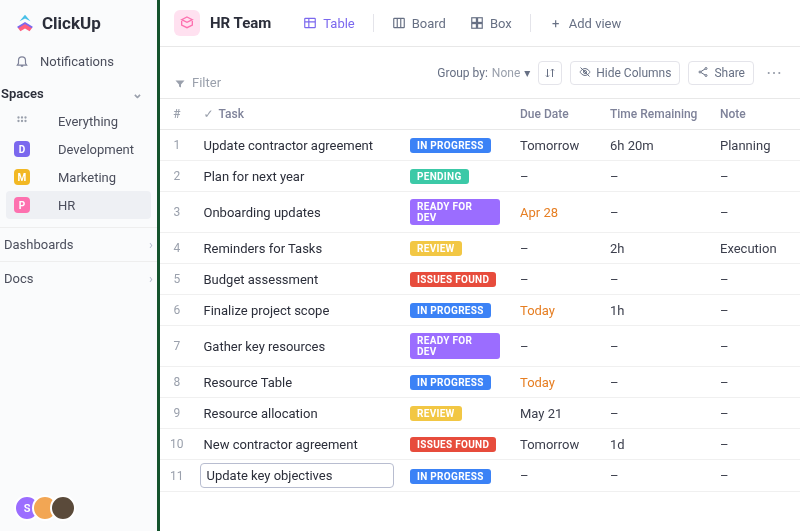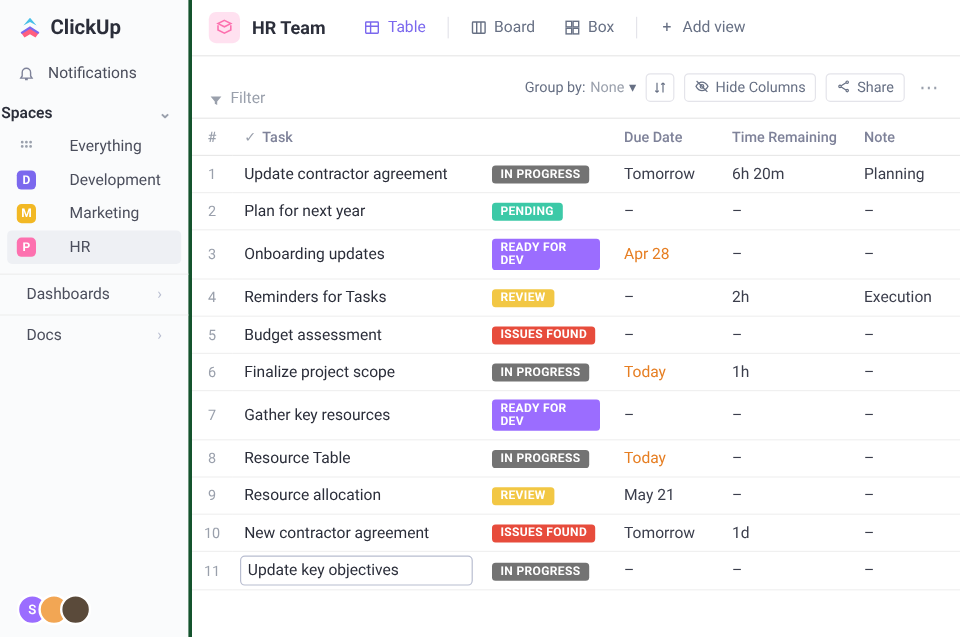--- a/index.html
+++ b/index.html
@@ -11,21 +11,21 @@
 .nav-item .icon { width: 16px; height: 16px; display: flex; align-items: center; justify-content: center; color: #7e8299; }
 .section-header { display: flex; align-items: center; justify-content: space-between; padding: 10px 14px 6px 1px; font-size: 13px; font-weight: 600; color: #2b2e3a; cursor: pointer; }
 .section-header .chev { color: #9aa0ac; }
 .space-item { display: flex; align-items: center; gap: 28px; padding: 6px 14px; font-size: 13px; color: #4b4e5c; cursor: pointer; }
 .space-item.selected { background: #eef0f4; border-radius: 4px; margin: 0 6px; padding: 6px 8px; }
 .space-badge { width: 16px; height: 16px; border-radius: 4px; display: flex; align-items: center; justify-content: center; font-size: 10px; font-weight: 700; color: #fff; }
 .space-badge.dev { background: #7b68ee; }
 .space-badge.mkt { background: #f2b824; }
 .space-badge.hr { background: #fd71af; }
 .space-icon-grid { width:16px; height:16px; display:flex; align-items:center; justify-content:center; color:#9aa0ac; }
-.footer-item { display: flex; align-items: center; justify-content: space-between; padding: 9px 22px; font-size: 13px; color: #4b4e5c; cursor: pointer; border-top: 1px solid #eee; }
+.footer-item { display: flex; align-items: center; justify-content: space-between; padding: 9px 4px; font-size: 13px; color: #4b4e5c; cursor: pointer; border-top: 1px solid #eee; }
 .avatar-stack { display:flex; padding: 10px 14px; margin-top:auto; }
 .avatar { width:26px; height:26px; border-radius:50%; border:2px solid #fff; margin-left:-8px; display:flex; align-items:center; justify-content:center; font-size:11px; font-weight:600; color:#fff; }
 .avatar:first-child { margin-left: 0; }
 .main { flex: 1; display: flex; flex-direction: column; overflow: hidden; }
 .topbar { display: flex; align-items: center; gap: 4px; padding: 10px 14px; border-bottom: 1px solid #e8e8e8; }
 .team-badge { width: 26px; height: 26px; border-radius: 6px; background: #ffe1f0; display:flex; align-items:center; justify-content:center; }
 .team-name { font-weight: 700; font-size: 15px; color: #2b2e3a; margin-right: 18px; margin-left:6px; }
 .view-tab { display: flex; align-items: center; gap: 6px; padding: 5px 10px; font-size: 13px; color: #677084; cursor: pointer; border-radius: 4px; }
 .view-tab.active { color: #7b68ee; }
 .view-tab .vicon { width:14px; height:14px; display:flex; align-items:center; justify-content:center; }
@@ -35,21 +35,21 @@
 .spacer { flex:1; }
 .tool-btn { display:flex; gap:5px; font-size:12px; color:#677084; cursor:pointer; padding:4px 8px; border:1px solid #e4e4ea; border-radius:4px; }
 .tool-plain { font-size:12px; color:#677084; display:flex; align-items:center; gap:4px; }
 .table-wrap { flex:1; overflow:auto; }
 table { width:100%; border-collapse: collapse; font-size: 13px; }
 th { text-align:left; font-weight:500; color:#7e8299; padding: 8px 10px; border-bottom:1px solid #e8e8e8; font-size:12px; }
 td { padding: 7px 10px; border-bottom:1px solid #f0f0f0; color:#3b3e4c; }
 td.idx, th.idx { text-align:center; color:#9aa0ac; width:32px; font-size:12px; }
 .task-name { color:#2b2e3a; }
 .status-pill { display:inline-block; padding:2px 7px; border-radius:3px; font-size:10px; font-weight:700; color:#fff; letter-spacing:0.3px; }
-.status-inprogress { background:#737373; }
+.status-inprogress { background:#3b82f6; }
 .status-pending { background:#3cc9a7; }
 .status-ready { background:#9b6dff; }
 .status-review { background:#f2c744; }
 .status-issues { background:#e74c3c; }
 .due-orange { color:#e67e22; }
 .editing-row td.task-cell { padding:3px 6px; }
 .editing-input { width:100%; border:1px solid #b8bdd0; border-radius:4px; padding:4px 6px; font-size:13px; color:#2b2e3a; outline:none; }
 .chev-r { color:#b8bdd0; }
 .check-icon { color:#9aa0ac; margin-right:5px; }
 .grpby { font-size:12px; color:#677084; }

